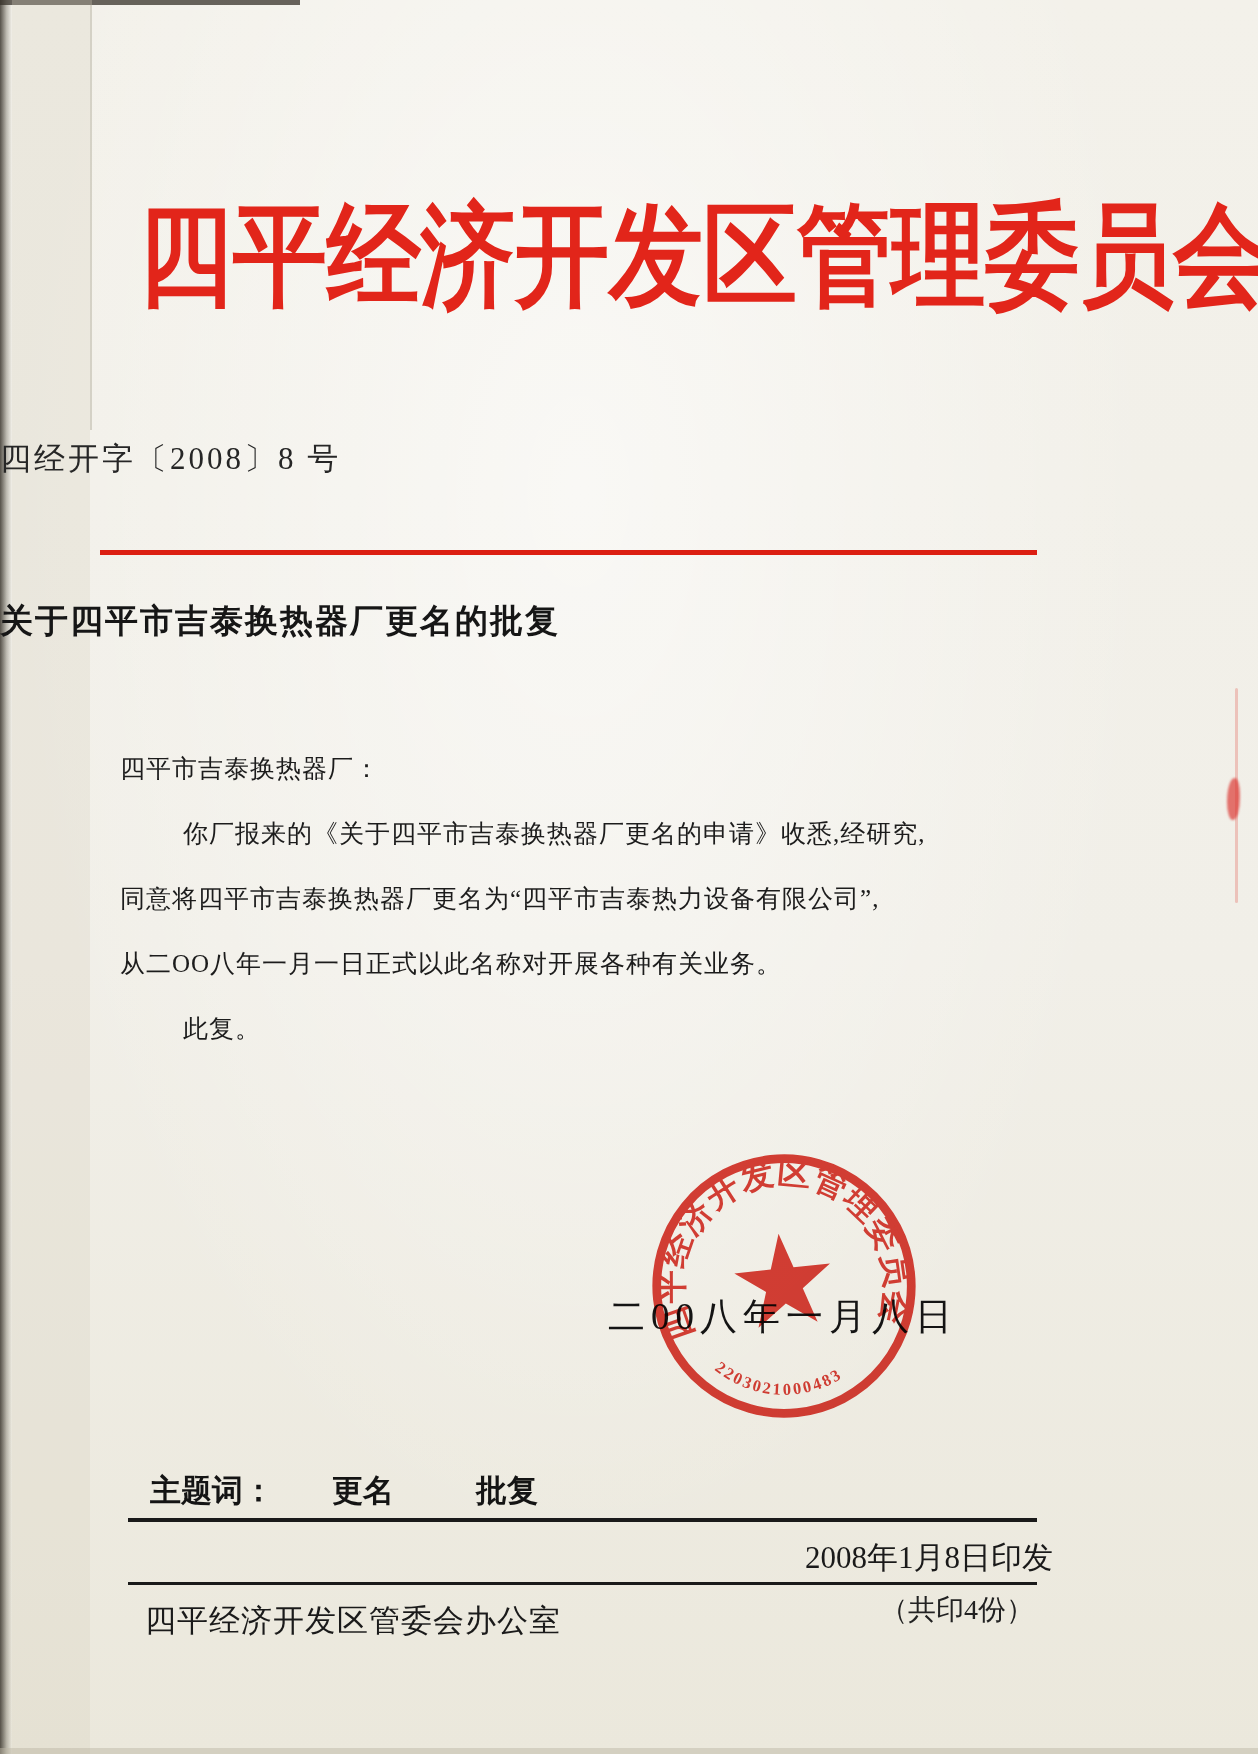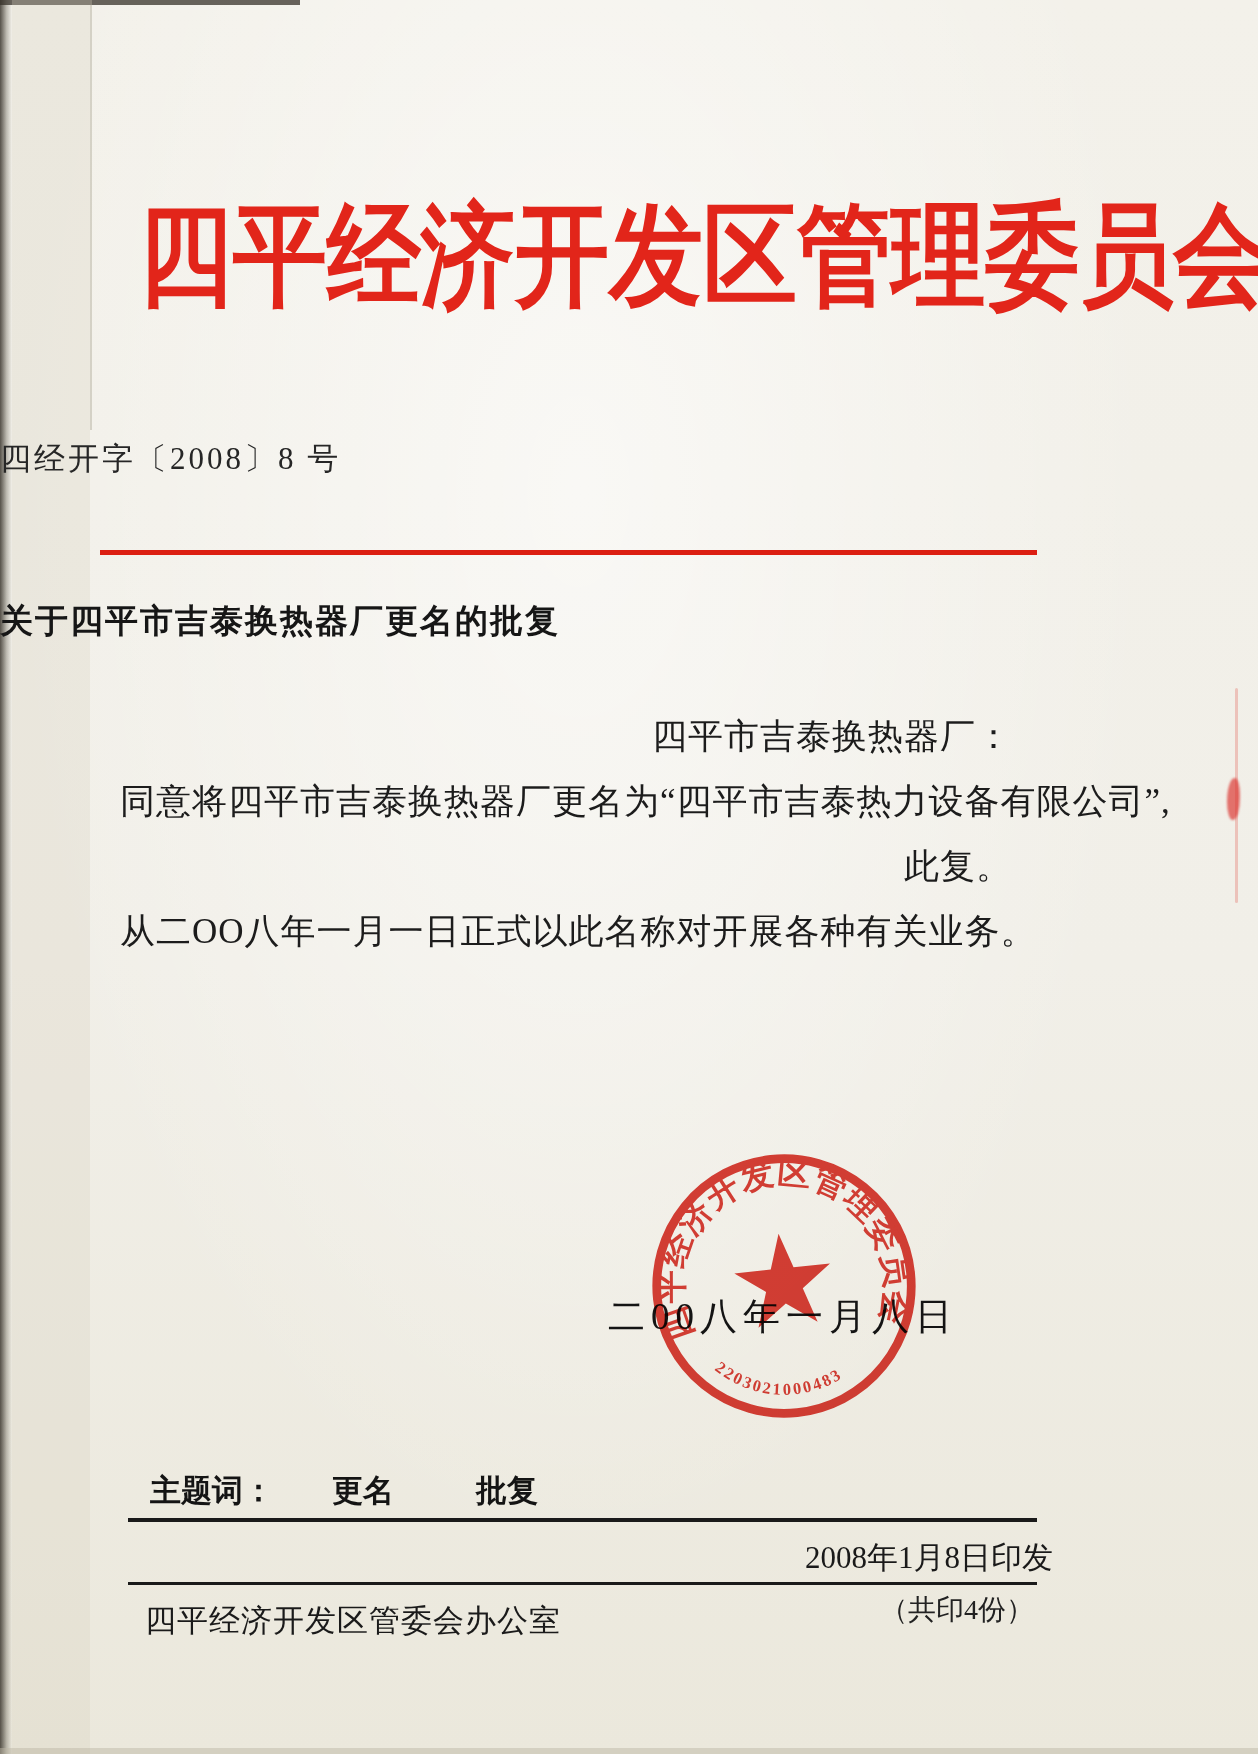--- a/index.html
+++ b/index.html
@@ -35,21 +35,21 @@
     font-size:31px;letter-spacing:3px;color:#262626;
   }
   .red-rule{left:100px;top:550px;width:937px;height:5px;background:var(--rule-red);}
   .doc-title{
     left:0;top:599px;width:1140px;text-align:left;
     font-family:"Liberation Sans","DejaVu Sans",sans-serif;
     font-weight:bold;font-size:33px;letter-spacing:2px;color:#161616;
   }
 
   
-  .body-text{left:120px;top:704px;width:892px;font-size:35px;color:#1c1c1c;letter-spacing:1px;text-align:right;}
+  .body-text{left:120px;top:736px;width:892px;font-size:25px;color:#1c1c1c;letter-spacing:1px;}
   .bline{height:65px;line-height:65px;white-space:nowrap;}
   .bline.ind{padding-left:63px;}
   .body-date{
     left:608px;top:1292px;font-size:37px;letter-spacing:6px;color:#141414;white-space:nowrap;
   }
 
   
   .seal{left:648px;top:1150px;width:272px;height:272px;opacity:.88;
     transform:rotate(-6deg);mix-blend-mode:multiply;}
   .seal text{font-family:"Liberation Serif","DejaVu Serif",serif;}
@@ -84,23 +84,24 @@
   <div class="abs header-title">四平经济开发区管理委员会文件</div>
 
   <div class="abs doc-number">四经开字〔2008〕8 号</div>
 
   <div class="abs red-rule"></div>
 
   <div class="abs doc-title">关于四平市吉泰换热器厂更名的批复</div>
 
   <div class="abs body-text">
     <div class="bline">四平市吉泰换热器厂：</div>
+    <div class="bline ind">你厂报来的《关于四平市吉泰换热器厂更名的申请》收悉,经研究,</div>
     <div class="bline">同意将四平市吉泰换热器厂更名为“四平市吉泰热力设备有限公司”,</div>
+    <div class="bline">从二OO八年一月一日正式以此名称对开展各种有关业务。</div>
     <div class="bline ind">此复。</div>
-    <div class="bline">从二OO八年一月一日正式以此名称对开展各种有关业务。</div>
   </div>
 
   <div class="abs body-date">二00八年一月八日</div>
 
   <svg class="abs seal" viewBox="0 0 280 280" width="272" height="272">
     <circle cx="140" cy="140" r="131" fill="none" stroke="#d9261c" stroke-width="9"></circle>
     <polygon fill="#d9261c" points="140,86 151.8,121.8 189.5,121.9 159,144.2 170.6,180.1 140,158 109.4,180.1 121,144.2 90.5,121.9 128.2,121.8"></polygon>
     <defs>
       <path id="sealTopArc" d="M 44.8 184.4 A 105 105 0 1 1 235.2 184.4" fill="none"></path>
       <path id="sealBottomArc" d="M 54.2 212 A 112 112 0 0 0 225.8 212" fill="none"></path>

